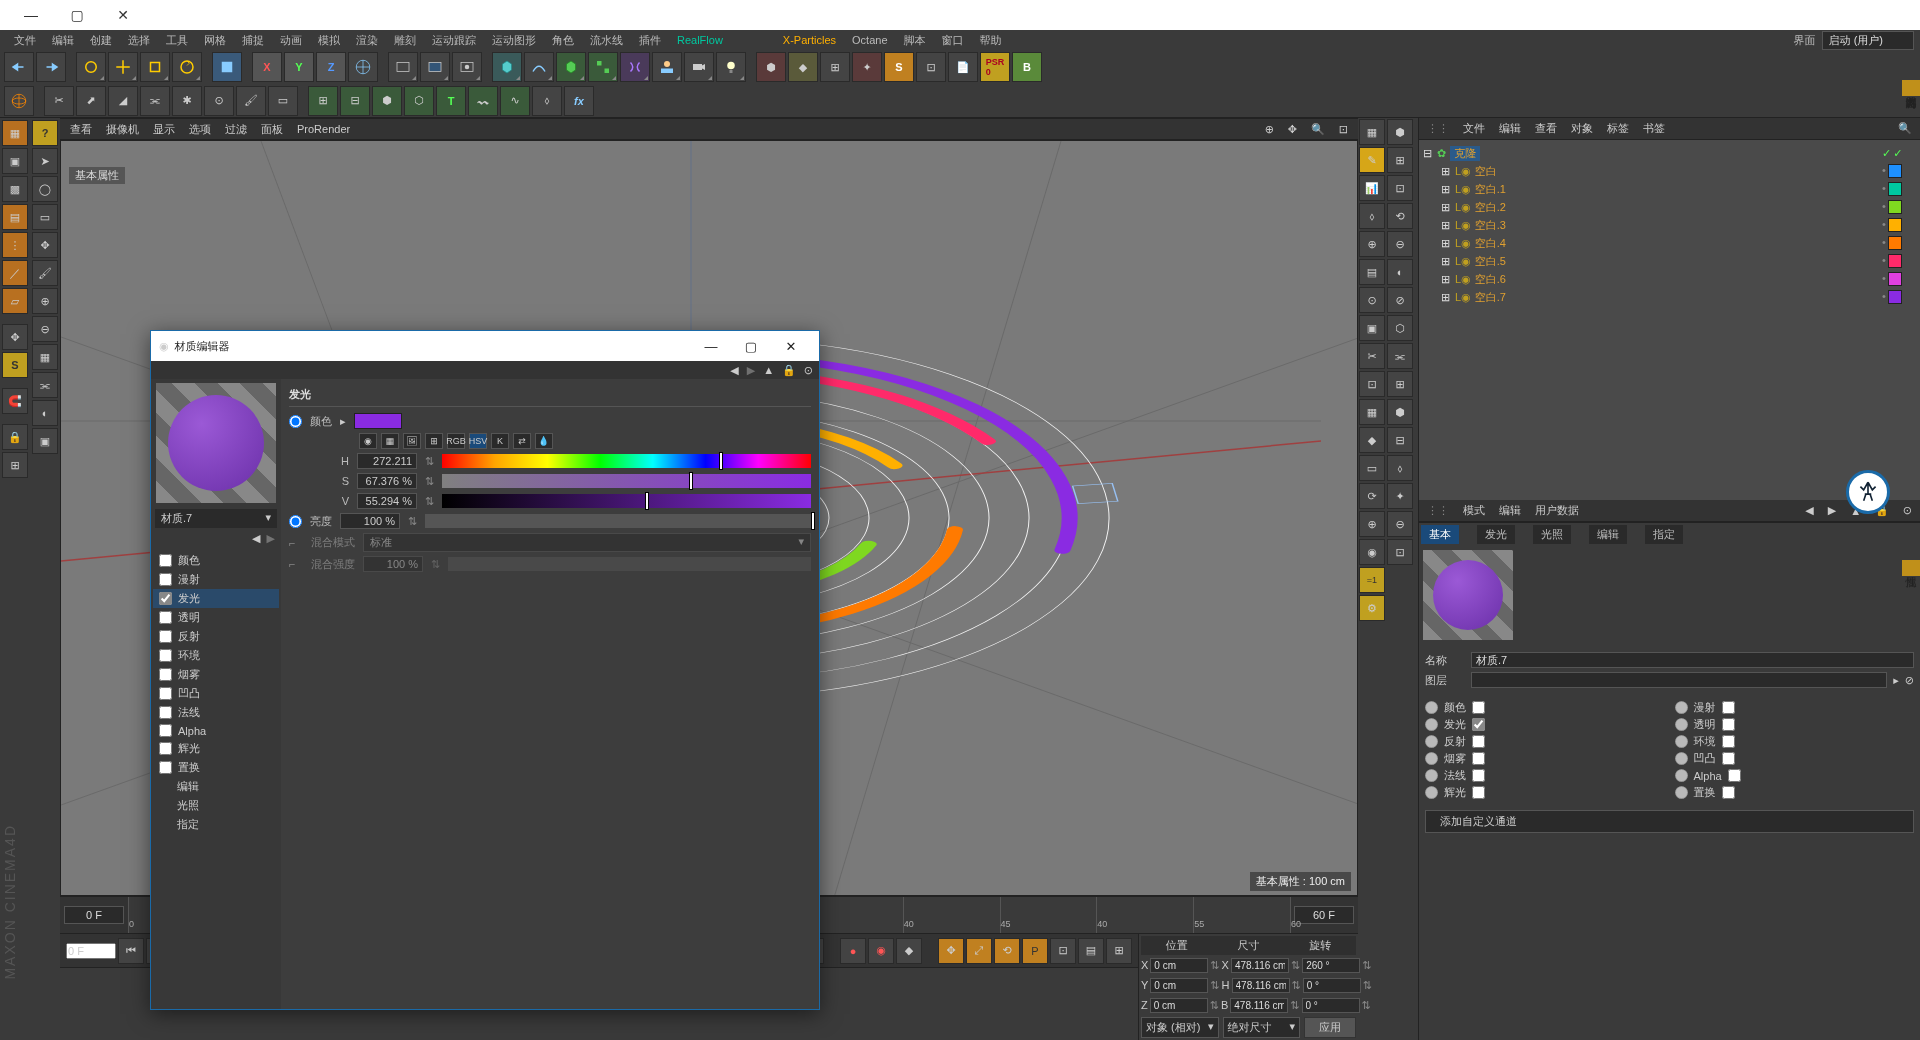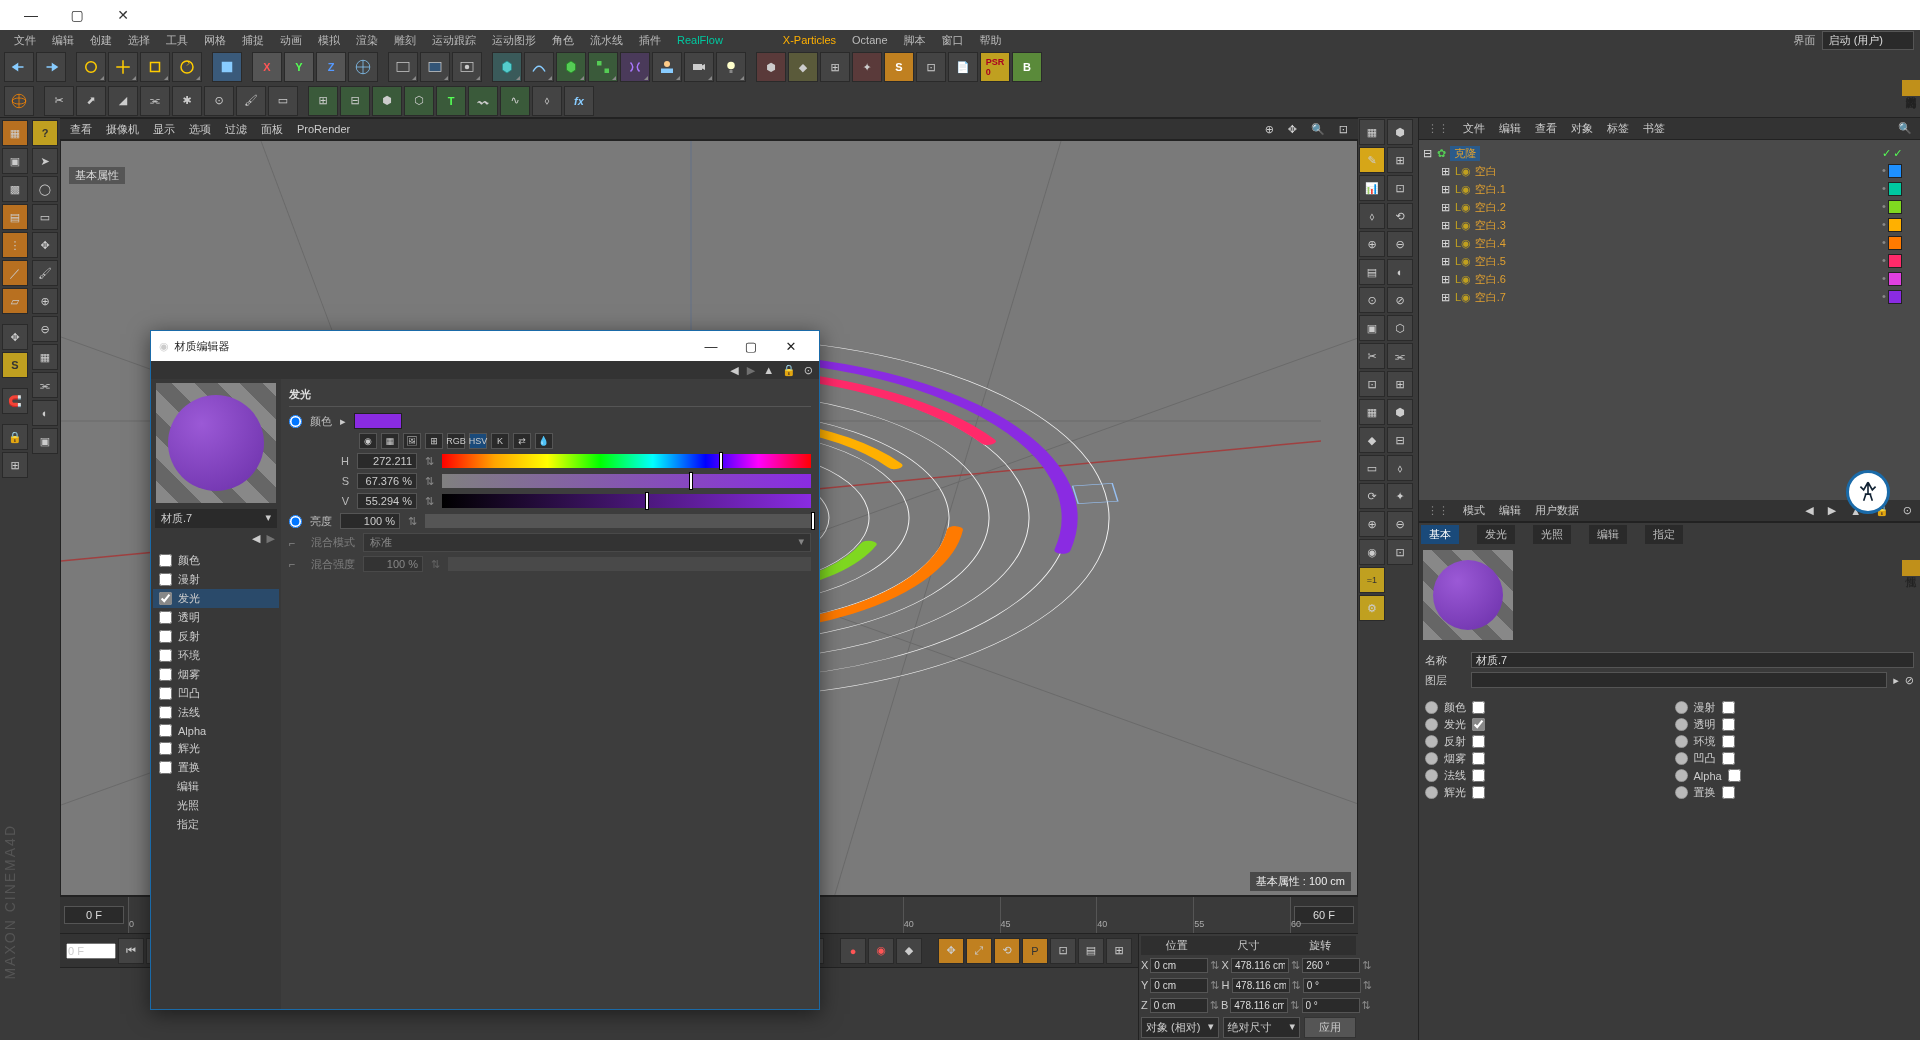--- a/index.html
+++ b/index.html
@@ -810,20 +810,21 @@
             <input type="radio" disabled="" style="">
             <span>辉光</span>
             <input type="checkbox" style="">
           </label>
           <label>
             <input type="radio" disabled="" style="">
             <span>置换</span>
             <input type="checkbox" style="">
           </label>
         </div>
+      <div class="addchan">添加自定义通道</div>
     </div>
   </div>
 </div>
 
 <div class="maxon">MAXON CINEMA4D</div>
 
 <div class="right-vert-tab">内容浏览器</div>
 <div class="right-vert-tab2">属性</div>
 
 <div class="logo">

